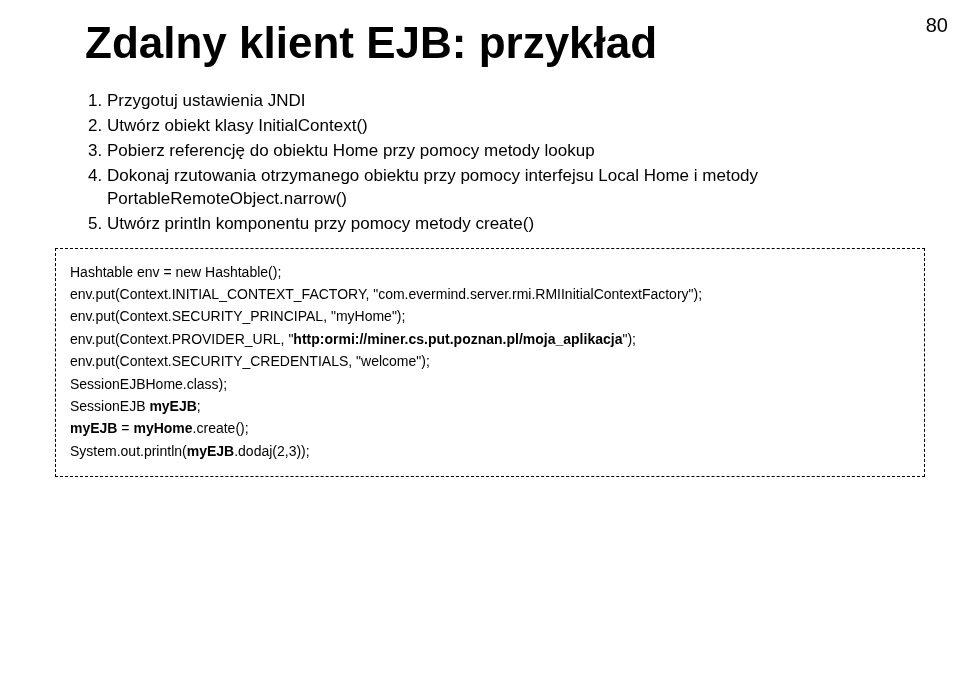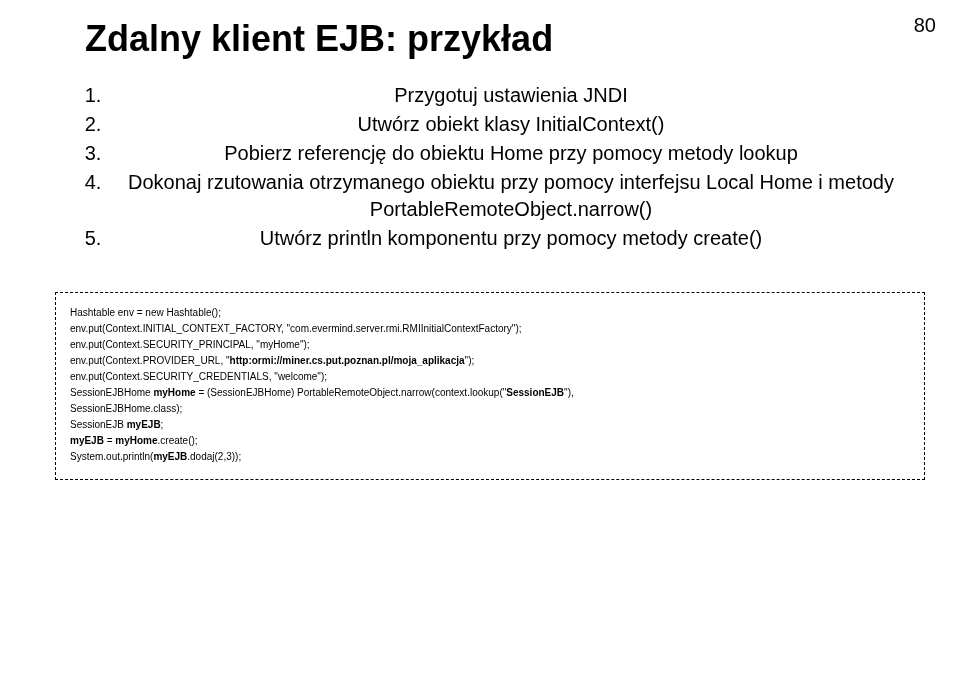--- a/index.html
+++ b/index.html
@@ -14,44 +14,43 @@
   .page {
     position: relative;
     width: 960px;
     height: 694px;
     box-sizing: border-box;
     padding: 18px 45px 20px 85px;
   }
   .page-number {
     position: absolute;
     top: 14px;
-    right: 24px;
+    right: 12px;
     font-size: 20px;
   }
   .title {
-    font-size: 36px;
+    font-size: 44px;
     font-weight: bold;
     margin: 0 0 22px 0;
   }
   .steps {
-    font-size: 20px;
+    font-size: 17px;
     line-height: 1.35;
-    margin: 0 0 40px 22px;
+    margin: 0 0 12px 22px;
     padding: 0;
-    text-align: center;
   }
   .steps li {
     margin-bottom: 2px;
   }
   .code-box {
     border: 1px dashed #000;
     padding: 12px 14px 14px 14px;
     margin-left: -30px;
     margin-right: -10px;
-    font-size: 10px;
+    font-size: 14px;
     line-height: 1.6;
   }
   .bold { font-weight: bold; }
 </style>
 </head>
 <body>
 
 <div class="page">
 
   <div class="page-number">80</div>
@@ -67,23 +66,20 @@
   </ol>
 
   <div class="code-box">
     <div>Hashtable env = new Hashtable();</div>
     <div>env.put(Context.INITIAL_CONTEXT_FACTORY, "com.evermind.server.rmi.RMIInitialContextFactory");</div>
     <div>env.put(Context.SECURITY_PRINCIPAL, "myHome");</div>
     <div>
       <span>env.put(Context.PROVIDER_URL, "</span><span class="bold">http:ormi://miner.cs.put.poznan.pl/moja_aplikacja</span><span>");</span>
     </div>
     <div>env.put(Context.SECURITY_CREDENTIALS, "welcome");</div>
-    <div>
-      <span>SessionEJBHome </span><span class="bold">myHome</span><span> = (SessionEJBHome) PortableRemoteObject.narrow(context.lookup("</span><span class="bold">SessionEJB</span><span>"),</span>
-    </div>
     <div style="padding-right:80px;">SessionEJBHome.class);</div>
     <div>
       <span>SessionEJB </span><span class="bold">myEJB</span><span>;</span>
     </div>
     <div>
       <span class="bold">myEJB</span><span> = </span><span class="bold">myHome</span><span>.create();</span>
     </div>
     <div>
       <span>System.out.println(</span><span class="bold">myEJB</span><span>.dodaj(2,3));</span>
     </div>

